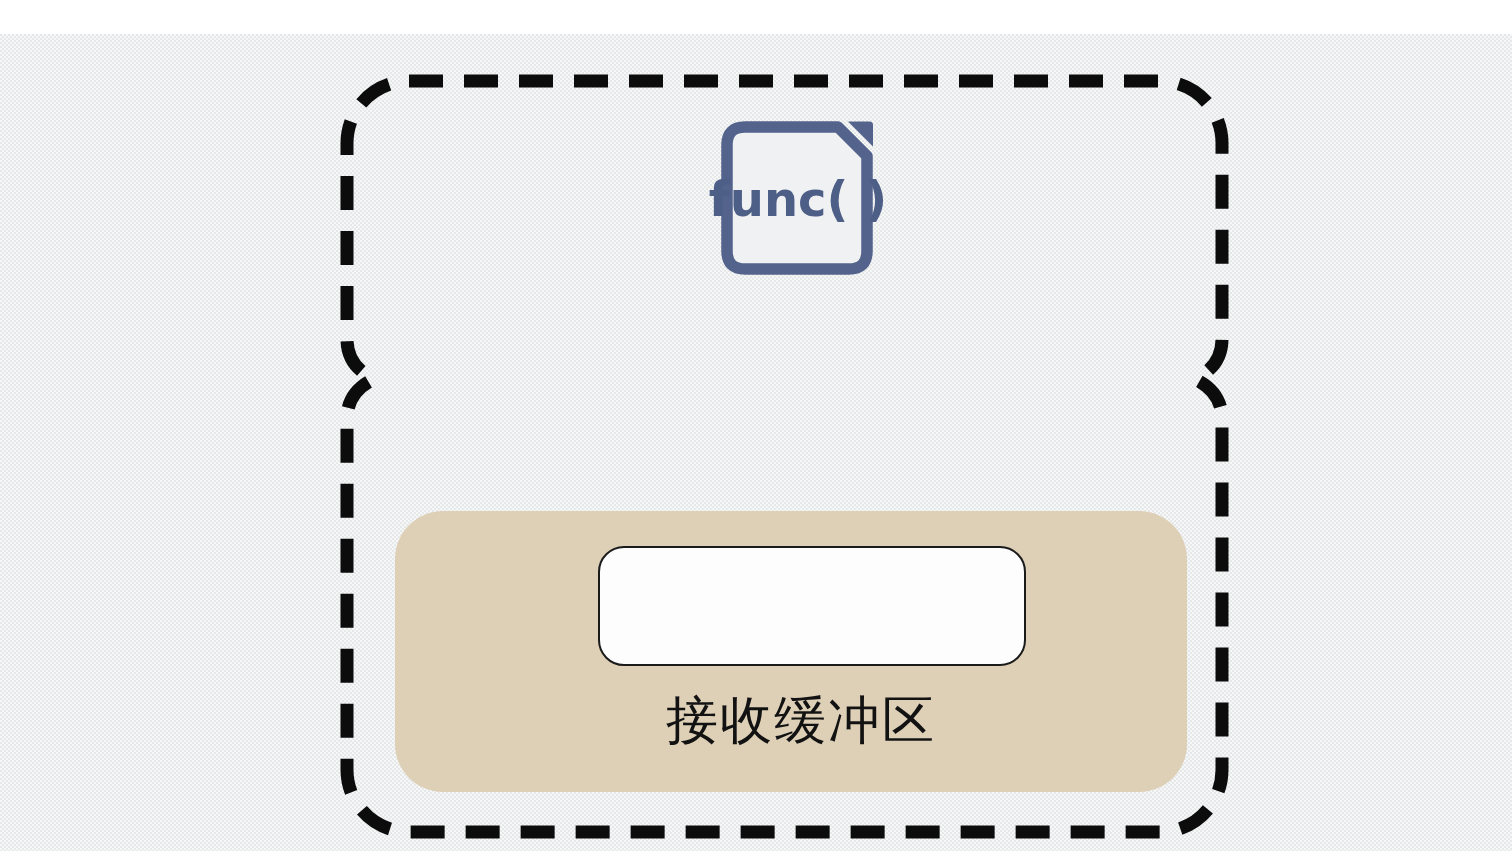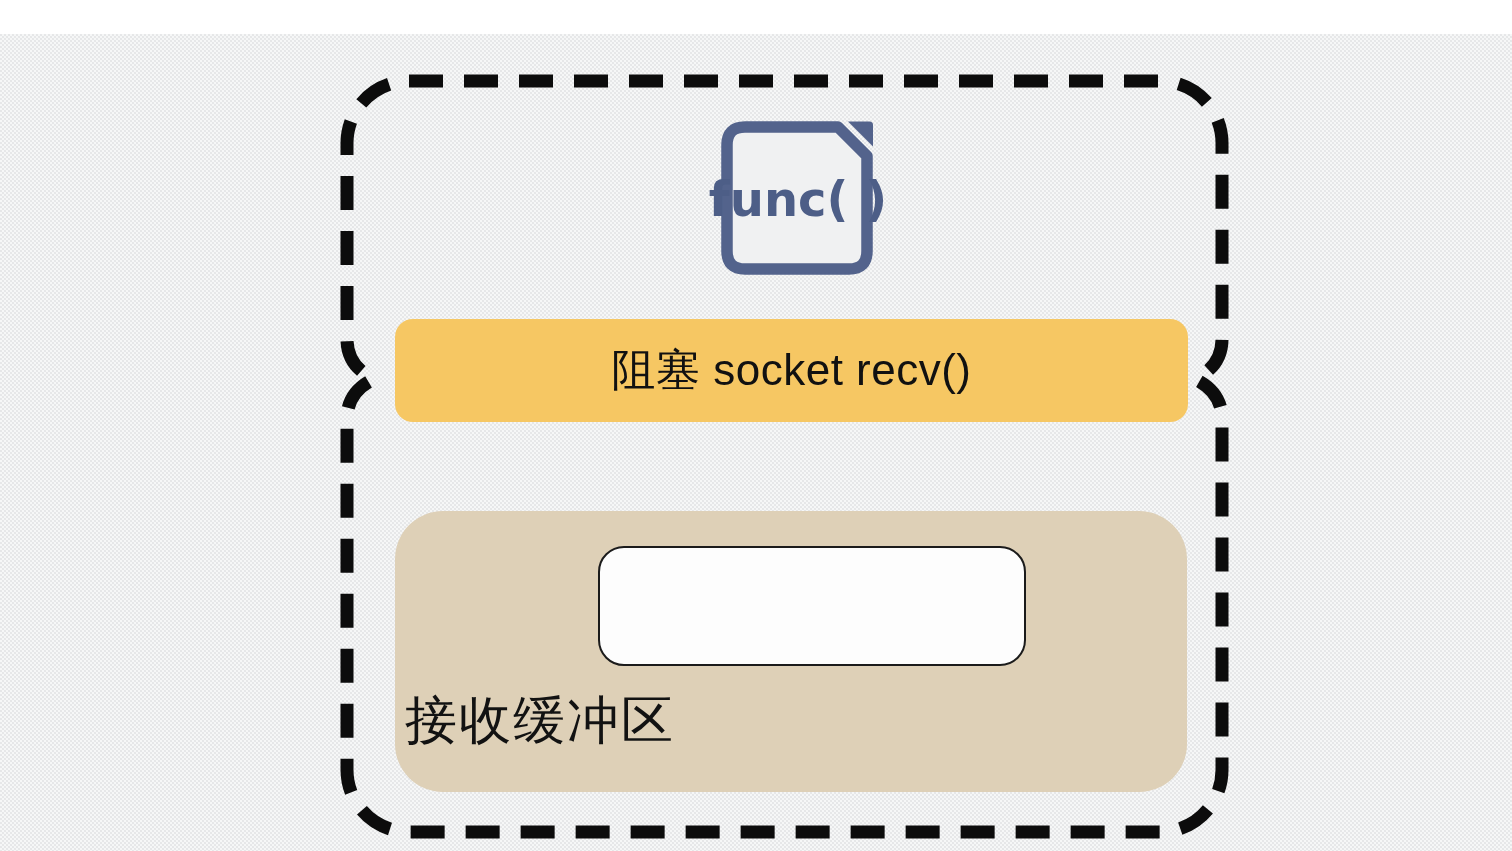--- a/index.html
+++ b/index.html
@@ -61,20 +61,21 @@
     height: 116px;
     background: #fdfdfd;
     border: 2px solid #1b1b1b;
     border-radius: 26px;
   }
   .buffer-label {
     position: absolute;
     left: 0;
     top: 652px;
     width: 812px;
+    text-align: center;
     font-size: 52px;
     color: #121212;
     letter-spacing: 2px;
   }
   .buffer-box .buffer-label {
     left: 10px;
     top: 175px;
     width: 792px;
   }
   .watermark {
@@ -96,23 +97,20 @@
 
     <path d="M 409,47 H 1160 A 62 62 0 0 1 1222,109 V 305 Q 1222,332 1195,345 Q 1222,358 1222,385 V 736 A 62 62 0 0 1 1160,798 H 409 A 62 62 0 0 1 347,736 V 385 Q 347,358 374,345 Q 347,332 347,305 V 109 A 62 62 0 0 1 409,47 Z" fill="none" stroke="#0c0c0c" stroke-width="13" stroke-dasharray="34 21" stroke-linejoin="round"></path>
 
     <g>
       <path d="M 838,93 H 745 Q 727,93 727,111 V 217 Q 727,235 745,235 H 849 Q 867,235 867,217 V 122 Z" fill="#f0f1f2" stroke="#53638c" stroke-width="11.5" stroke-linejoin="round"></path>
       <path d="M 848,87.5 L 873,112.5 L 873,91 Q 873,87.5 869.5,87.5 Z" fill="#53638c"></path>
       <text x="798" y="182" text-anchor="middle" font-family="DejaVu Sans, Liberation Sans, sans-serif" font-size="48" font-weight="bold" fill="#4d5e87">func( )</text>
     </g>
   </svg>
 
-  <div class="banner">
-    <span>阻塞 socket recv()</span>
-  </div>
 
   <div class="buffer-box">
     <div class="buffer-slot"></div>
     <div class="buffer-label">接收缓冲区</div>
   </div>
 
 
 </div>
 
 </body></html>

